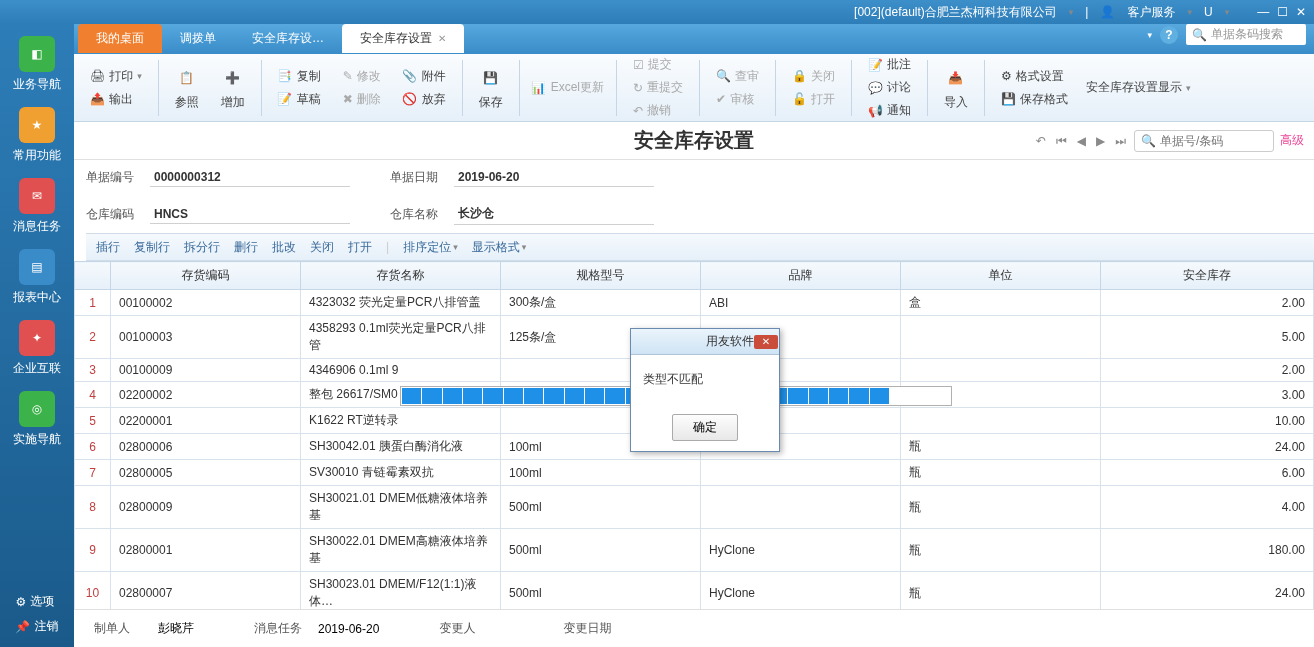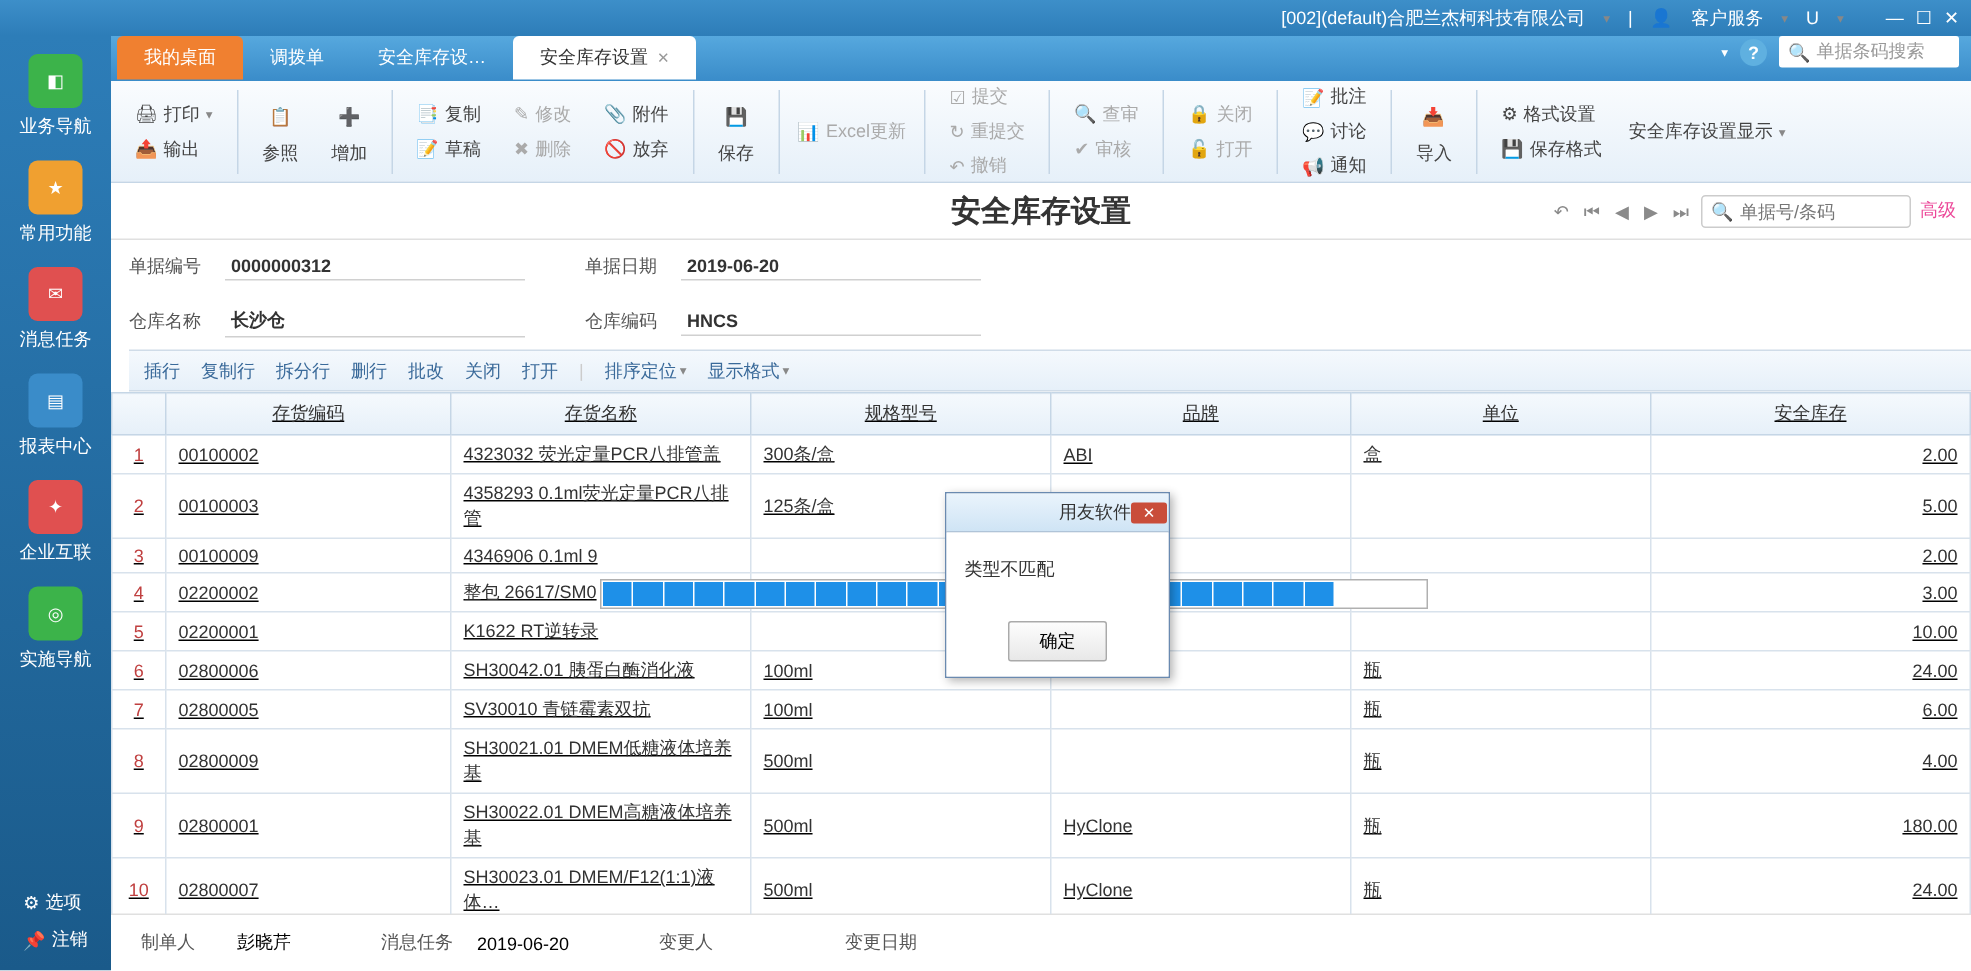--- a/index.html
+++ b/index.html
@@ -35,21 +35,21 @@
 .nav-btn { color: #8a8a8a; cursor: pointer; padding: 2px; }
 .search-bill { border: 1px solid #ccc; border-radius: 3px; padding: 3px 6px; display: flex; align-items: center; gap: 4px; width: 140px; }
 .search-bill input { border: none; outline: none; width: 100%; color:#888;}
 .adv-link { color: #ec4899; cursor: pointer; }
 .form-row { display: flex; padding: 8px 12px; gap: 40px; }
 .form-field { display: flex; align-items: center; gap: 8px; }
 .form-field label { color: #555; min-width: 56px; }
 .form-field .val { min-width: 200px; border-bottom: 1px solid #d0d0d0; padding: 2px 4px; color: #333; font-weight: bold; }
 .grid-toolbar { background: linear-gradient(#f5f9fd, #e6f0f9); height: 28px; display: flex; align-items: center; padding: 0 10px; gap: 14px; border-top: 1px solid #d0dce8; border-bottom: 1px solid #d0dce8; margin-left: 12px; }
 .grid-tb-btn { color: #3a6a9a; cursor: pointer; display:flex; align-items:center; gap:2px;}
-.grid { flex: 1; overflow: auto; text-decoration: underline; }
+.grid { flex: 1; overflow: auto; }
 table { width: 100%; border-collapse: collapse; }
 th { background: linear-gradient(#f5f9fd, #e6f0f9); border: 1px solid #c5d6e6; padding: 5px 8px; color: #333; font-weight: normal; text-align: center; }
 td { border: 1px solid #d8e2ec; padding: 4px 8px; color: #333; }
 .rownum { text-align: center; color: #c04040; width: 36px; }
 .num-cell { text-align: right; }
 .footer-form { display: flex; padding: 10px 20px; gap: 60px; border-top: 1px solid #e0e0e0; }
 .dialog-overlay { position: absolute; left: 0; right: 0; top: 0; bottom: 0; }
 .progress-strip { position: absolute; left: 400px; top: 386px; width: 552px; height: 20px; background: #fff; border: 1px solid #b0b0b0; display: flex; padding: 1px; gap: 1px; }
 .progress-block { flex: 1; background: #1e90e8; }
 .progress-block.empty { background: #fff; }
@@ -306,26 +306,26 @@
         <label>单据编号</label>
         <span class="val">0000000312</span>
       </div>
     <div class="form-field">
         <label>单据日期</label>
         <span class="val">2019-06-20</span>
       </div>
   </div>
   <div class="form-row">
     <div class="form-field">
+        <label>仓库编码</label>
+        <span class="val">HNCS</span>
+      </div>
+    <div class="form-field">
         <label>仓库名称</label>
         <span class="val">长沙仓</span>
-      </div>
-    <div class="form-field">
-        <label>仓库编码</label>
-        <span class="val">HNCS</span>
       </div>
   </div>
 
   <div class="grid-toolbar">
     <span class="grid-tb-btn">插行</span>
     <span class="grid-tb-btn">复制行</span>
     <span class="grid-tb-btn">拆分行</span>
     <span class="grid-tb-btn">删行</span>
     <span class="grid-tb-btn">批改</span>
     <span class="grid-tb-btn">关闭</span>

